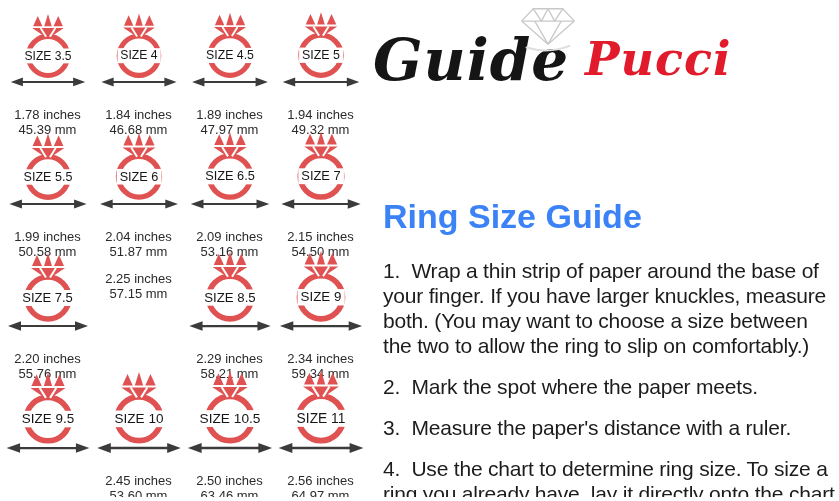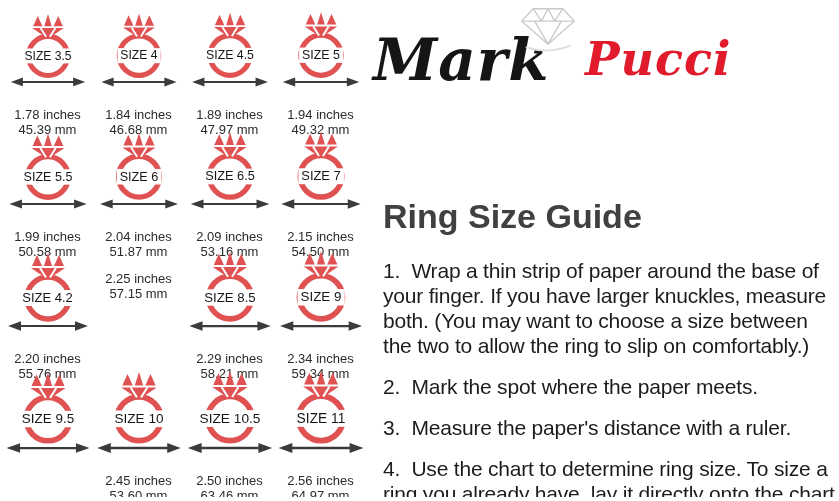--- a/index.html
+++ b/index.html
@@ -39,21 +39,21 @@
     font-family:"DejaVu Serif", serif;
     font-style:italic;font-weight:bold;
     letter-spacing:1px;white-space:nowrap;
   }
   .clara{left:0;top:22px;font-size:58px;color:var(--logo-black,#151515);}
   .pucci{left:212px;top:28px;font-size:46px;color:var(--brand-red,#e21b2c);}
   .logo-diamond{position:absolute;left:142px;top:0;width:66px;height:54px;}
   .info{position:absolute;left:383px;top:198px;width:456px;}
   .guide-title{
     margin:0 0 24px 0;
-    font-size:34px;line-height:36px;font-weight:bold;color:#404040;
+    font-size:34px;line-height:36px;font-weight:bold;color:#3b82f6;
     letter-spacing:0;
   }
   .step{
     margin:0 0 16px 0;
     font-size:21px;line-height:25px;letter-spacing:-0.2px;color:#1c1c1c;
   }
 </style>
 </head>
 <body>
 
@@ -297,21 +297,21 @@
           <polygon points="25,16 59,16 42,27.5"></polygon>
           <path d="M34,16 L40,25.5 M50,16 L44,25.5" stroke="#ffffff" stroke-width="2" fill="none"></path>
         </g>
 
         <g fill="var(--arrow-dark,#3b3b3b)">
           <path d="M12,74 L72,74" stroke="var(--arrow-dark,#3b3b3b)" stroke-width="2.2"></path>
           <polygon points="2,74 15,69.3 15,78.7"></polygon>
           <polygon points="82,74 69,69.3 69,78.7"></polygon>
         </g>
       </svg>
-      <span class="size-label">SIZE 4.2</span>
+      <span class="size-label">SIZE 7.5</span>
     </div>
     <div class="measure">
       <div class="in">2.20 inches</div>
       <div class="mm">55.76 mm</div>
     </div>
   </div>
 
   <div class="cell">
     <div class="measure">
       <div class="in">2.25 inches</div>
@@ -478,21 +478,21 @@
       <span class="size-label">SIZE 11</span>
     </div>
     <div class="measure">
       <div class="in">2.56 inches</div>
       <div class="mm">64.97 mm</div>
     </div>
   </div>
 </div>
 
   <div class="logo">
-    <span class="brand-word clara">Mark</span>
+    <span class="brand-word clara">Guide</span>
     <svg class="logo-diamond" viewBox="0 0 80 60">
       <g fill="#ffffff" stroke="var(--diamond-gray,#c9c9c9)" stroke-width="1.6" stroke-linejoin="round">
         <path d="M8,18 L22,3 L58,3 L72,18 L40,46 Z"></path>
         <path fill="none" d="M8,18 H72 M22,3 L32,18 L40,3 L48,18 L58,3 M24,18 L40,46 M56,18 L40,46"></path>
       </g>
       <path d="M14,50 Q40,58 66,48" fill="none" stroke="#dedede" stroke-width="2.5" stroke-linecap="round"></path>
     </svg>
     <span class="brand-word pucci">Pucci</span>
   </div>
 

